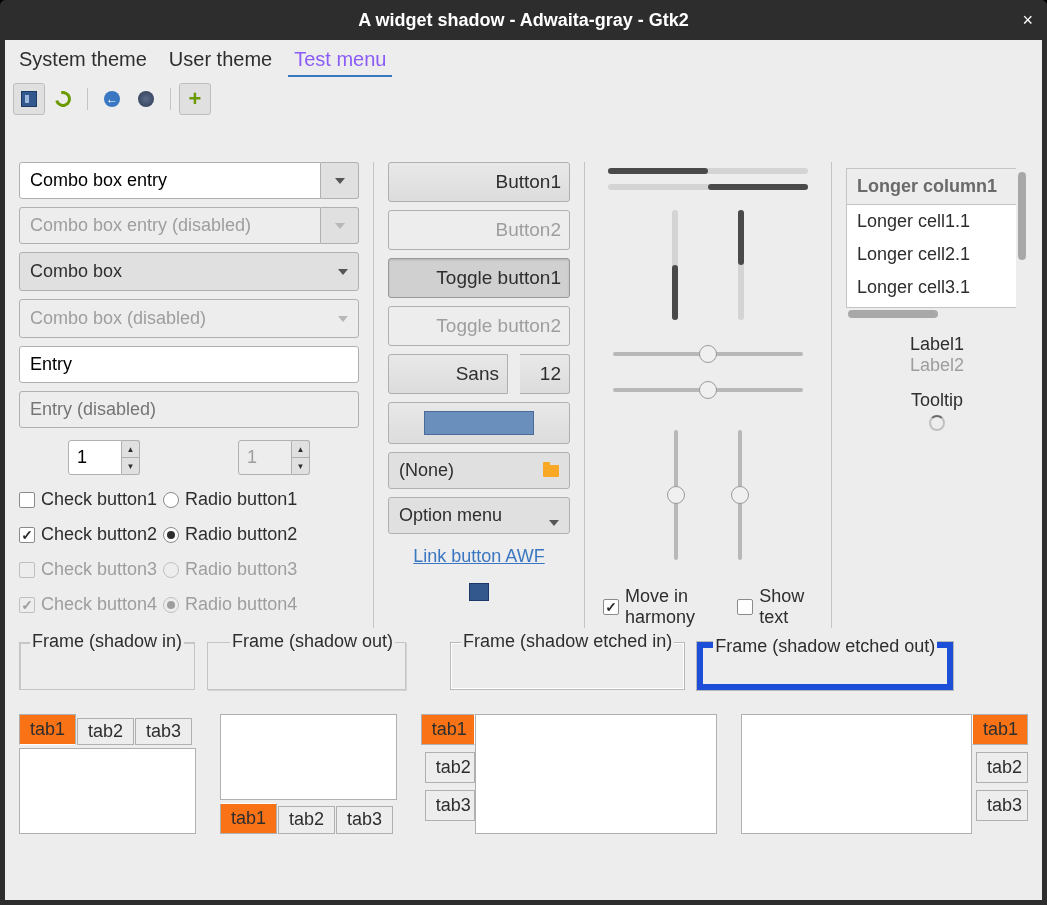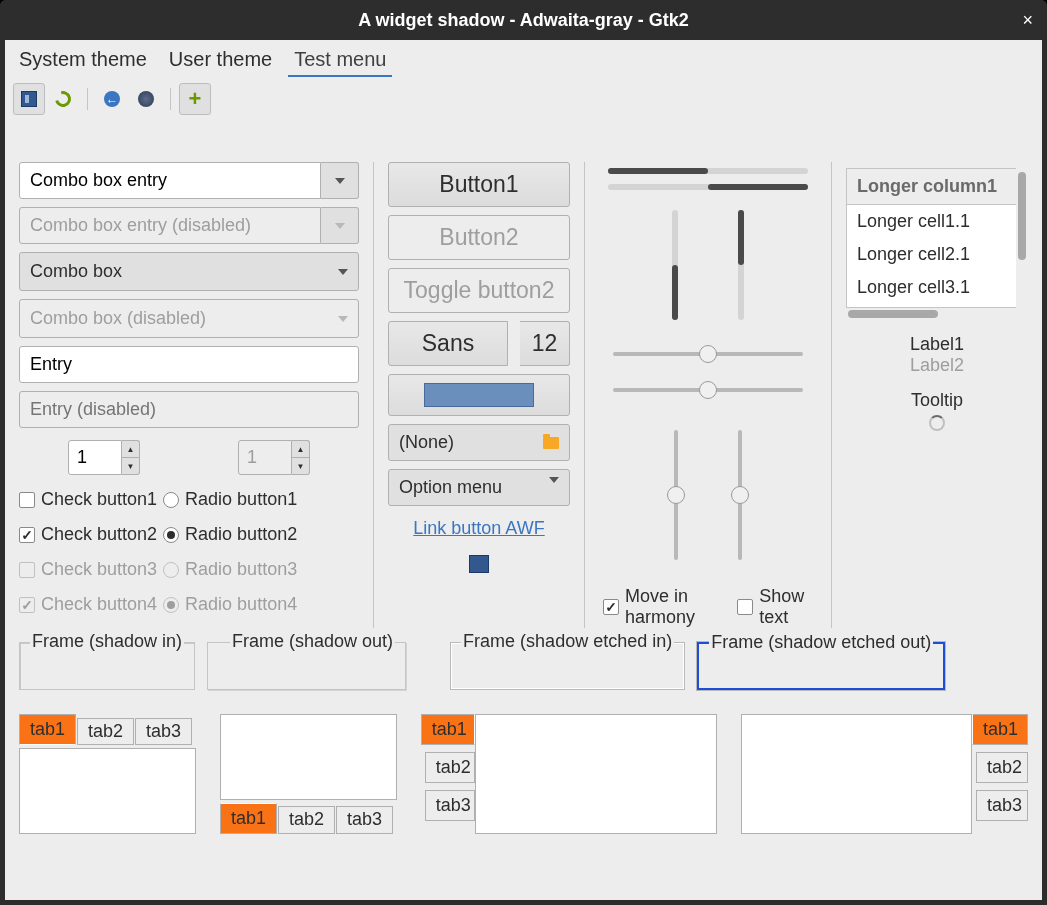--- a/index.html
+++ b/index.html
@@ -4,21 +4,21 @@
 <style>
 * { box-sizing: border-box; margin: 0; padding: 0; font-family: sans-serif; }
 body { background: #000; width: 1047px; height: 905px; overflow: hidden; font-size: 17px; color: #2e2e2e; }
 .window { position: absolute; inset: 0; background: #2d2d2d; border-radius: 6px 6px 0 0; }
 .titlebar { height: 40px; background: #2d2d2d; display: flex; align-items: center; justify-content: center; position: relative; color: #fff; border-radius: 6px 6px 0 0; }
 .titlebar-title { font-weight: bold; font-size: 18px; }
 .titlebar-close { position: absolute; right: 14px; color: #fff; font-size: 18px; cursor: pointer; }
 .client { position: absolute; top: 40px; left: 5px; right: 5px; bottom: 5px; background: #ededed; }
 .menubar { display: flex; padding: 4px 8px 0 8px; font-size: 20px; gap: 10px; }
 .menubar-item { padding: 4px 6px; }
-.menubar-item.active { color: #404040; border-bottom: 2px solid #3a76c1; }
+.menubar-item.active { color: #8b5cf6; border-bottom: 2px solid #3a76c1; }
 .toolbar { display: flex; align-items: center; padding: 6px 8px; gap: 2px; }
 .tool-btn { width: 32px; height: 32px; border: 1px solid transparent; border-radius: 3px; display: flex; align-items: center; justify-content: center; }
 .tool-btn.bordered { border: 1px solid #bdbdbd; background: #e0e0e0; }
 .sep { width: 1px; height: 22px; background: #c4c4c4; margin: 0 6px; }
 .icon-square { width:16px; height:16px; background:#33588e; border:1px solid #1a3a6a; position:relative; }
 .icon-square::after{content:"";position:absolute;left:3px;top:3px;width:4px;height:8px;background:#9cb8dc;}
 .icon-refresh { width:16px;height:16px;border:3px solid #6a9a00;border-radius:50%;border-left-color:transparent;transform:rotate(30deg); }
 .icon-back{width:16px;height:16px;border-radius:50%;background:#3a76c1;display:flex;align-items:center;justify-content:center;color:#fff;font-size:12px;}
 .icon-fwd{width:16px;height:16px;border-radius:50%;background:radial-gradient(#5b6b89,#2c3a52);}
 .icon-plus{color:#6a9a00;font-size:22px;font-weight:bold;}
@@ -49,33 +49,33 @@
 .check-row{display:flex;gap:6px;font-size:18px;align-items:center;padding-top:6px;}
 .check-row.disabled{color:#9e9e9e;}
 .cbox,.rbox{width:16px;height:16px;border:1px solid #8a8a8a;display:inline-flex;align-items:center;justify-content:center;flex-shrink:0;}
 .cbox{border-radius:2px;background:#fff;}
 .rbox{border-radius:50%;background:#fff;}
 .cbox.checked::after{content:"✓";font-size:14px;color:#2e2e2e;font-weight:bold;}
 .rbox.checked::after{content:"";width:8px;height:8px;border-radius:50%;background:#2e2e2e;}
 .disabled .cbox,.disabled .rbox{background:#ededed;border-color:#c0c0c0;}
 .disabled .cbox.checked::after{color:#9e9e9e;}
 .disabled .rbox.checked::after{background:#9e9e9e;}
-.btn{background:linear-gradient(#e8e8e8,#dcdcdc);border:1px solid #b0b0b0;border-radius:3px;padding:8px 8px;font-size:23px;text-align:center;}
+.btn{background:linear-gradient(#e8e8e8,#dcdcdc);border:1px solid #b0b0b0;border-radius:3px;padding:8px 8px;font-size:19px;text-align:right;}
 .btn.disabled{color:#9e9e9e;background:#ededed;}
 .btn.toggle-on{background:#d0d0d0;border-color:#9a9a9a;box-shadow:inset 0 1px 2px rgba(0,0,0,0.15);}
 .font-row{display:flex;gap:12px;}
 .font-row .btn{flex:1;}
 .font-row .btn:first-child{border-radius:3px 0 0 3px;}
 .font-row .btn:last-child{border-radius:0 3px 3px 0;border-left:none;width:50px;flex:0 0 50px;}
 .color-btn{height:42px;background:linear-gradient(#e8e8e8,#dcdcdc);border:1px solid #b0b0b0;border-radius:3px;display:flex;align-items:center;justify-content:center;}
 .color-swatch{width:110px;height:24px;background:#6a8fbd;border:1px solid #4a6a9a;}
 .file-row{display:flex;align-items:center;justify-content:space-between;background:#e0e0e0;border:1px solid #b0b0b0;border-radius:3px;padding:7px 10px;font-size:18px;}
 .folder-icon{width:16px;height:12px;background:#f9a825;border-radius:1px;position:relative;}
 .folder-icon::before{content:"";position:absolute;top:-3px;left:0;width:7px;height:3px;background:#f9a825;border-radius:1px 1px 0 0;}
-.option-row{display:flex;align-items:flex-start;gap:6px;background:#e0e0e0;border:1px solid #b0b0b0;border-radius:3px;padding:7px 10px;font-size:18px;justify-content:space-between;}
+.option-row{display:flex;align-items:flex-end;gap:6px;background:#e0e0e0;border:1px solid #b0b0b0;border-radius:3px;padding:7px 10px;font-size:18px;justify-content:space-between;}
 .link{color:#3a76c1;text-decoration:underline;font-size:18px;text-align:center;padding:4px;}
 .thumb{width:20px;height:18px;margin:4px auto;background:#33588e;border:1px solid #1a3a6a;align-self:center;}
 .progress{width:200px;height:6px;background:#d4d4d4;border-radius:3px;position:relative;margin-top:6px;}
 .progress-fill{position:absolute;height:100%;background:#4a4a4a;border-radius:3px;left:0;width:50%;}
 .progress-fill.right{left:auto;right:0;}
 .vprogress-row{display:flex;gap:60px;height:110px;margin:12px 0;justify-content:center;}
 .vprogress{width:6px;height:100%;background:#d4d4d4;border-radius:3px;position:relative;}
 .vprogress-fill{position:absolute;width:100%;background:#4a4a4a;border-radius:3px;bottom:0;height:50%;}
 .vprogress-fill.top{bottom:auto;top:0;}
 .slider{width:190px;height:4px;background:#b8b8b8;border-radius:2px;position:relative;margin:12px 0;}
@@ -99,21 +99,21 @@
 .scrollbar-h{height:12px;width:100%;background:#ededed;position:relative;}
 .scrollbar-h-thumb{position:absolute;height:8px;top:2px;left:2px;width:90px;background:#a8a8a8;border-radius:4px;}
 .labels{text-align:center;padding-top:6px;font-size:18px;}
 .labels .dim{color:#9e9e9e;}
 .busy{width:16px;height:16px;border:2px solid #c0c0c0;border-top-color:#6a6a6a;border-radius:50%;margin:4px auto 0;}
 .frames-row{display:flex;gap:12px;margin-top:14px;}
 .frame{border:1px solid #c4c4c4;position:relative;height:48px;flex:0 0 auto;padding:0 10px;display:flex;align-items:flex-start;}
 .frame.shadow-in{box-shadow:inset 1px 1px 0 rgba(0,0,0,0.15);}
 .frame.shadow-out{box-shadow:1px 1px 0 rgba(0,0,0,0.1);padding-left:22px;}
 .frame.etched-in{border:1px solid #b8b8b8;box-shadow:inset 0 0 0 1px #fff;}
-.frame.etched-out{border:2px solid #1d4ed8;box-shadow:0 0 0 1px #b8b8b8;}
+.frame.etched-out{border:6px solid #1d4ed8;box-shadow:0 0 0 1px #b8b8b8;}
 .frame-label{background:#ededed;position:relative;top:-12px;padding:0 2px;font-size:18px;}
 .notebooks-row{display:flex;gap:24px;margin-top:24px;}
 .nb{position:relative;}
 .nb1,.nb2{width:185px;height:120px;}
 .nb3{width:310px;height:120px;}
 .nb4{width:300px;height:120px;}
 .nb-page{position:absolute;background:#fff;border:1px solid #b0b0b0;}
 .nb-tab{position:absolute;background:#ededed;border:1px solid #b0b0b0;padding:4px 10px;font-size:18px;}
 .nb-tab.active{background:#f97316;z-index:2;}
 .nb1 .nb-page{left:0;top:34px;right:0;bottom:0;}
@@ -239,20 +239,21 @@
               <span class="rbox checked"></span>
               <span>Radio button4</span>
             </div>
         </div>
 
         <div class="vsep"></div>
 
         <div class="col col2">
           <div class="btn">Button1</div>
           <div class="btn disabled">Button2</div>
+          <div class="btn toggle-on">Toggle button1</div>
           <div class="btn disabled">Toggle button2</div>
           <div class="font-row">
             <div class="btn">Sans</div>
             <div class="btn">12</div>
           </div>
           <div class="color-btn">
               <div class="color-swatch"></div>
             </div>
           <div class="file-row">
               <span>(None)</span>

